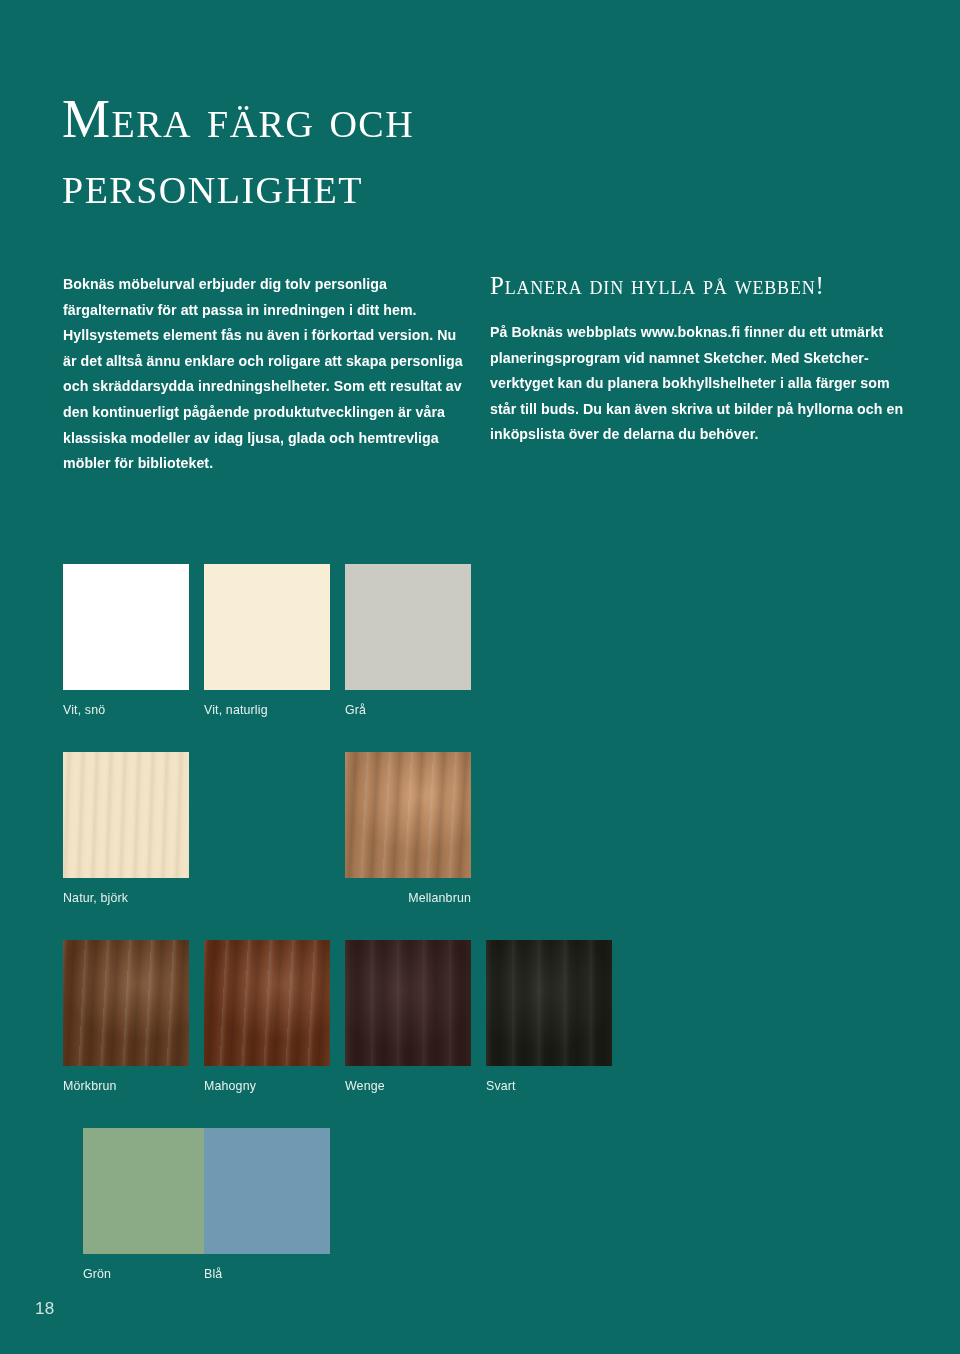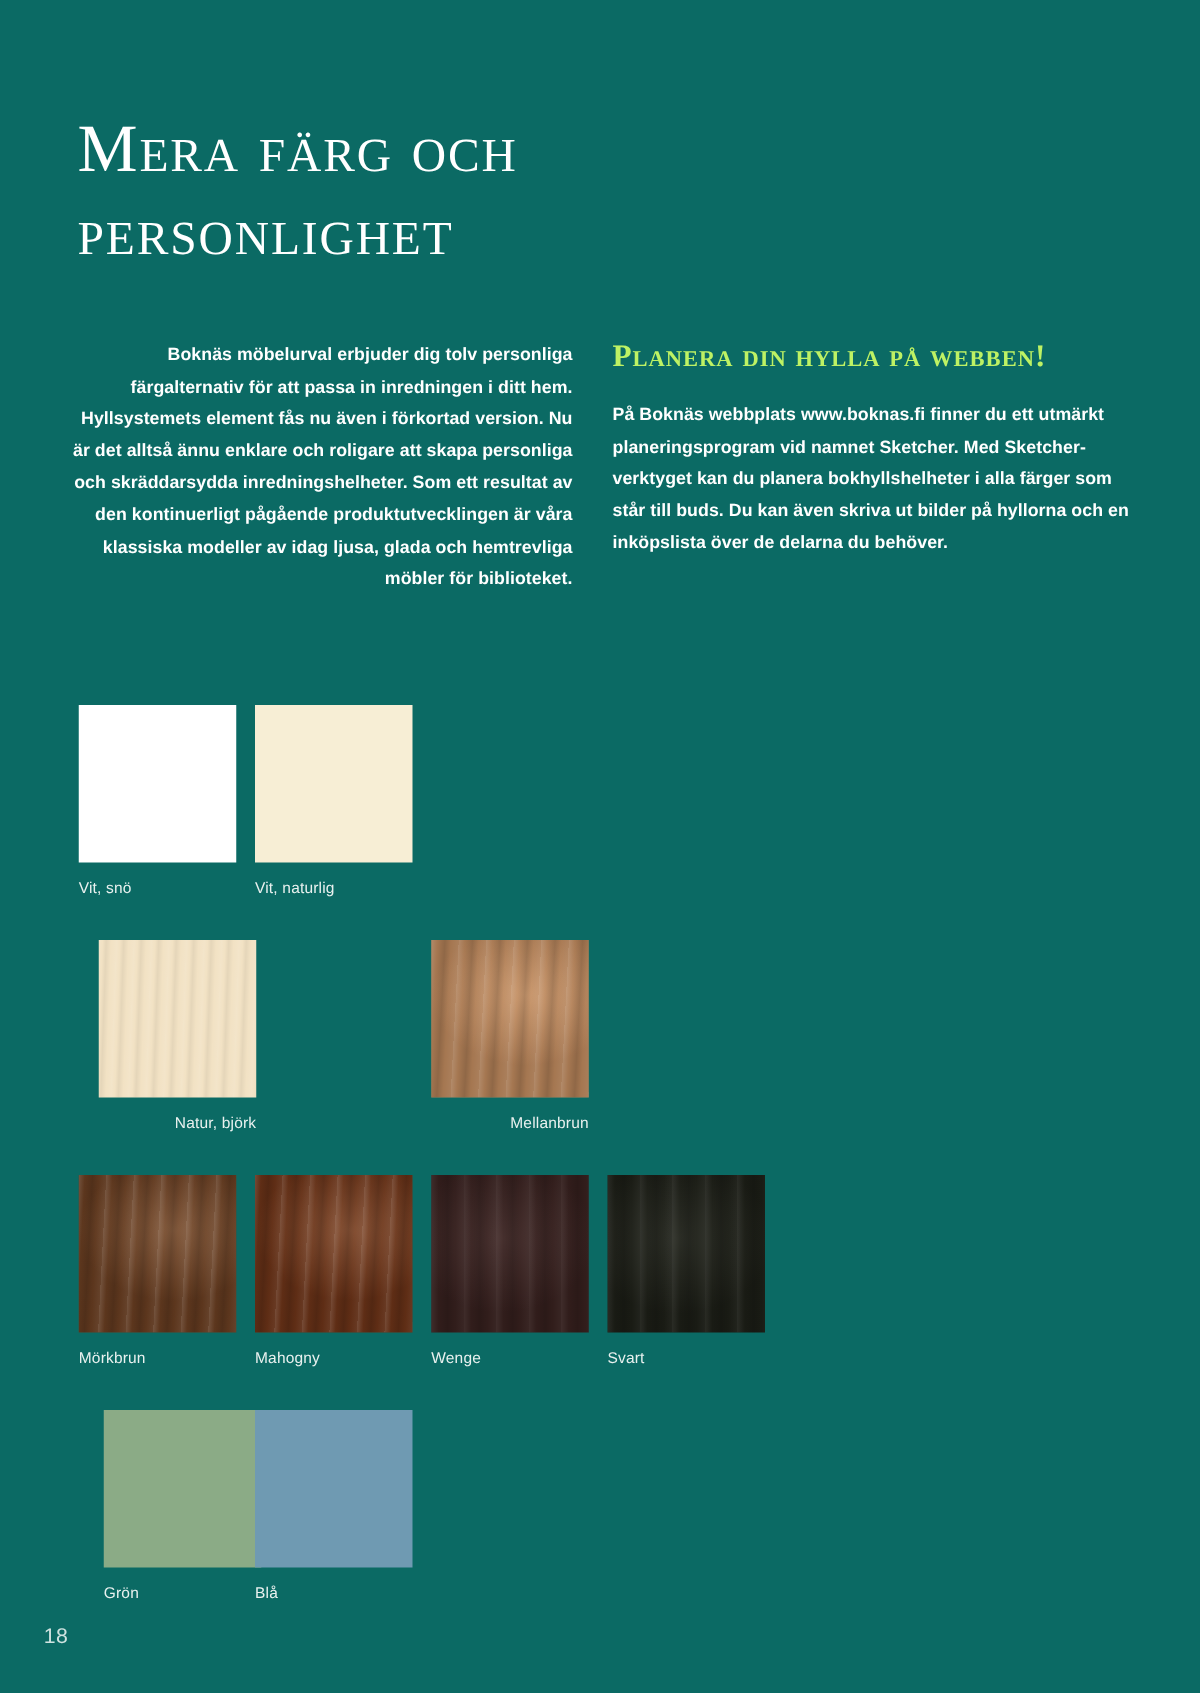--- a/index.html
+++ b/index.html
@@ -33,40 +33,39 @@
     font-size: 54px;
     line-height: 66px;
     letter-spacing: 1.5px;
     font-weight: normal;
     margin: 0;
   }
 
   
   .col-left {
     position: absolute;
-    left: 48px;
+    left: 63px;
     top: 272px;
     width: 410px;
-    text-align: right;
   }
   .col-right {
     position: absolute;
     left: 490px;
     top: 272px;
     width: 420px;
   }
   .section-heading {
     margin: 0 0 20px 0;
-    color: #bef264;
+    color: #ffffff;
     font-family: "Liberation Serif", serif;
     font-variant: small-caps;
     font-size: 25px;
     line-height: 28px;
     letter-spacing: 0.8px;
-    font-weight: bold;
+    font-weight: normal;
   }
   .body-copy {
     margin: 0;
     color: #ffffff;
     font-size: 14.2px;
     line-height: 25.6px;
     font-weight: bold;
     letter-spacing: 0.05px;
   }
 
@@ -185,23 +184,29 @@
             <div class="grain grain-flat"></div>
           </div>
           <div class="swatch-label">Vit, snö</div>
         </div>
         <div class="swatch" style="left: 141px;">
           <div class="swatch-chip" style="background: rgb(247, 238, 213);">
             <div class="grain grain-flat"></div>
           </div>
           <div class="swatch-label">Vit, naturlig</div>
         </div>
-      </div>
-      <div class="swatch-row">
-        <div class="swatch" style="left: 16px; text-align: right;">
+        <div class="swatch" style="left: 282px;">
+          <div class="swatch-chip" style="background: rgb(203, 203, 195);">
+            <div class="grain grain-flat"></div>
+          </div>
+          <div class="swatch-label">Grå</div>
+        </div>
+      </div>
+      <div class="swatch-row">
+        <div class="swatch" style="left: 0px;">
           <div class="swatch-chip" style="background: rgb(242, 226, 196);">
             <div class="grain grain-a"></div>
           </div>
           <div class="swatch-label">Natur, björk</div>
         </div>
         <div class="swatch" style="left: 282px; text-align: right;">
           <div class="swatch-chip" style="background: rgb(192, 138, 94);">
             <div class="grain grain-c"></div>
           </div>
           <div class="swatch-label">Mellanbrun</div>

